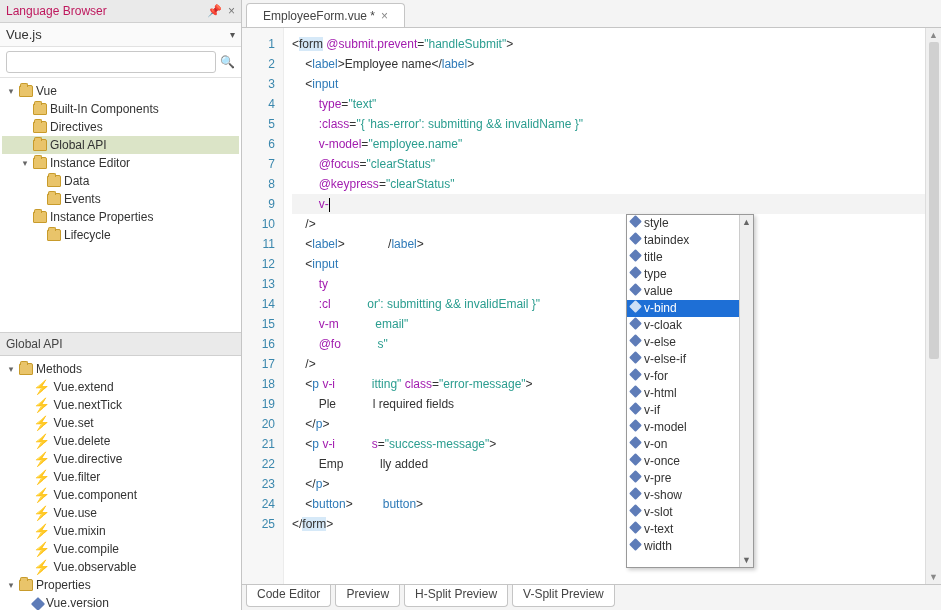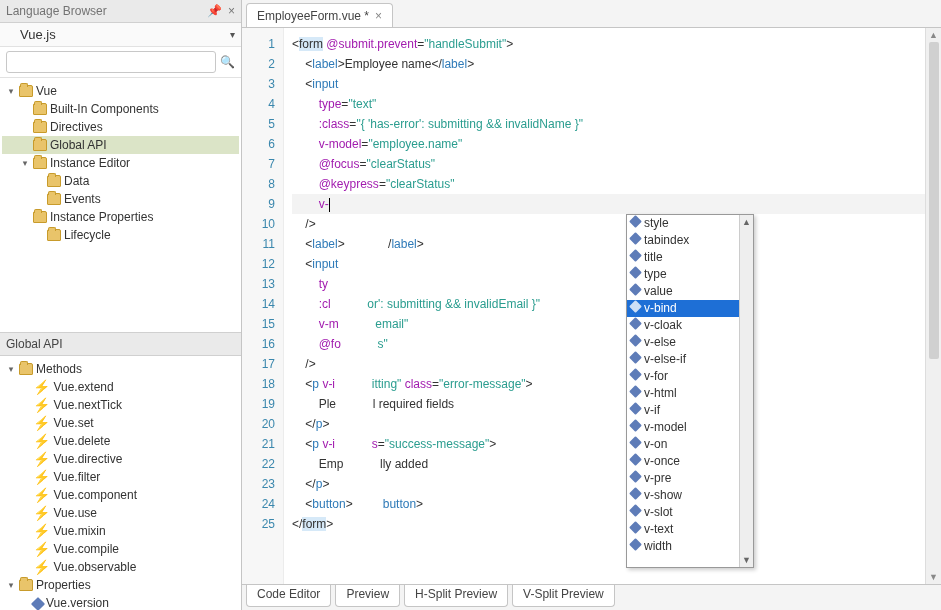--- a/index.html
+++ b/index.html
@@ -3,46 +3,46 @@
 <meta charset="utf-8">
 <style>
 * { box-sizing: border-box; margin: 0; padding: 0; font-family: "Segoe UI", Tahoma, sans-serif; font-size: 12px; }
 html, body { width: 941px; height: 610px; background: #f4f4f4; overflow: hidden; color: #333; }
 
 .root { display: flex; width: 100%; height: 100%; }
 .left-col { width: 242px; display: flex; flex-direction: column; border-right: 1px solid #c5c5c5; background: #fff; }
 .right-col { flex: 1; display: flex; flex-direction: column; background: #fff; position: relative; }
 
 .panel-header { display:flex; align-items:center; justify-content:space-between; padding:4px 6px; background:#eaeaea; border-bottom:1px solid #d0d0d0; font-size:12px; }
-.panel-title { color:#737373; }
+.panel-title { color:#be185d; }
 .hdr-icons { display:flex; gap:6px; color:#777; }
 
 .lang-row { display:flex; align-items:center; justify-content:space-between; padding:4px 6px; border-bottom:1px solid #e2e2e2; background:#fafafa; }
-.lang-row .lbl { color:#333; font-size:13px;margin-left:14px; }
+.lang-row .lbl { color:#333; font-size:13px; }
 .lang-row .drop { color:#555; font-size:10px; }
 
 .search-row { display:flex; align-items:center; padding:4px 6px; gap:4px; border-bottom:1px solid #e2e2e2; background:#fff; }
 .search-row input { flex:1; height:22px; border:1px solid #c8c8c8; border-radius:3px; padding:0 6px; font-size:12px; color:#333; outline:none; }
 .search-row input::placeholder { color:#aaa; }
 .search-glass { color:#888; }
 
 .tree { flex:1; overflow:auto; padding:4px 2px; background:#fff; }
 .tree-row { display:flex; align-items:center; gap:3px; padding:2px 4px 2px 4px; min-height:18px; white-space:nowrap; cursor:default; }
 .tree-row.selected { background:#dbe4c7; }
 .tree-row .toggle { width:10px; height:10px; display:inline-flex; align-items:center; justify-content:center; color:#666; font-size:9px; }
 .folder-icon { width:14px; height:12px; background:#e9c46a; border:1px solid #c89b2b; border-radius:2px 2px 1px 1px; position:relative; }
 .folder-icon::before { content:""; position:absolute; left:0; top:-3px; width:6px; height:3px; background:#e9c46a; border:1px solid #c89b2b; border-bottom:none; border-radius:2px 2px 0 0; }
 .bolt-icon { color:#6fbf4f; font-weight:bold; font-size:14px; line-height:12px; }
 .cube-icon { display:inline-block; width:10px; height:10px; background:#5e7cb8; transform:rotate(45deg); border-radius:1px; position:relative; top:1px; }
 .pad-0{padding-left:4px}.pad-1{padding-left:18px}.pad-2{padding-left:32px}
 
 .sub-header { padding:4px 6px; background:#eaeaea; border-top:1px solid #d0d0d0; border-bottom:1px solid #d0d0d0; color:#444; font-size:12px; }
 
 .tabbar { display:flex; align-items:flex-end; height:28px; background:#f4f4f4; border-bottom:1px solid #c5c5c5; padding-left:4px; }
-.file-tab { display:flex; align-items:center; gap:6px; height:24px; padding:0 10px; background:#fff; border:1px solid #c5c5c5; border-bottom:none; border-radius:4px 4px 0 0; margin-right:4px; font-size:12px; color:#444; }
+.file-tab { display:flex; align-items:center; gap:6px; height:24px; padding:0 16px; background:#fff; border:1px solid #c5c5c5; border-bottom:none; border-radius:4px 4px 0 0; margin-right:4px; font-size:12px; color:#444; }
 .file-tab .close { color:#888; font-size:12px; cursor:pointer; }
 
 .editor-wrap { flex:1; display:flex; overflow:hidden; position:relative; background:#fff; }
 .gutter { width:42px; background:#f7f7f7; border-right:1px solid #ececec; text-align:right; padding:6px 8px 6px 0; color:#3a87ad; font-family:Consolas,monospace; font-size:13px; line-height:20px; }
 .gutter div { height:20px; }
 .code { flex:1; padding:6px 0 6px 8px; font-family:Consolas,monospace; font-size:13px; line-height:20px; white-space:pre; position:relative; }
 .code-line { height:20px; }
 .code-line.hl { background:#f3f3f3; }
 .t-tag { color:#2e7ab8; }
 .t-attr { color:#a21caf; }

